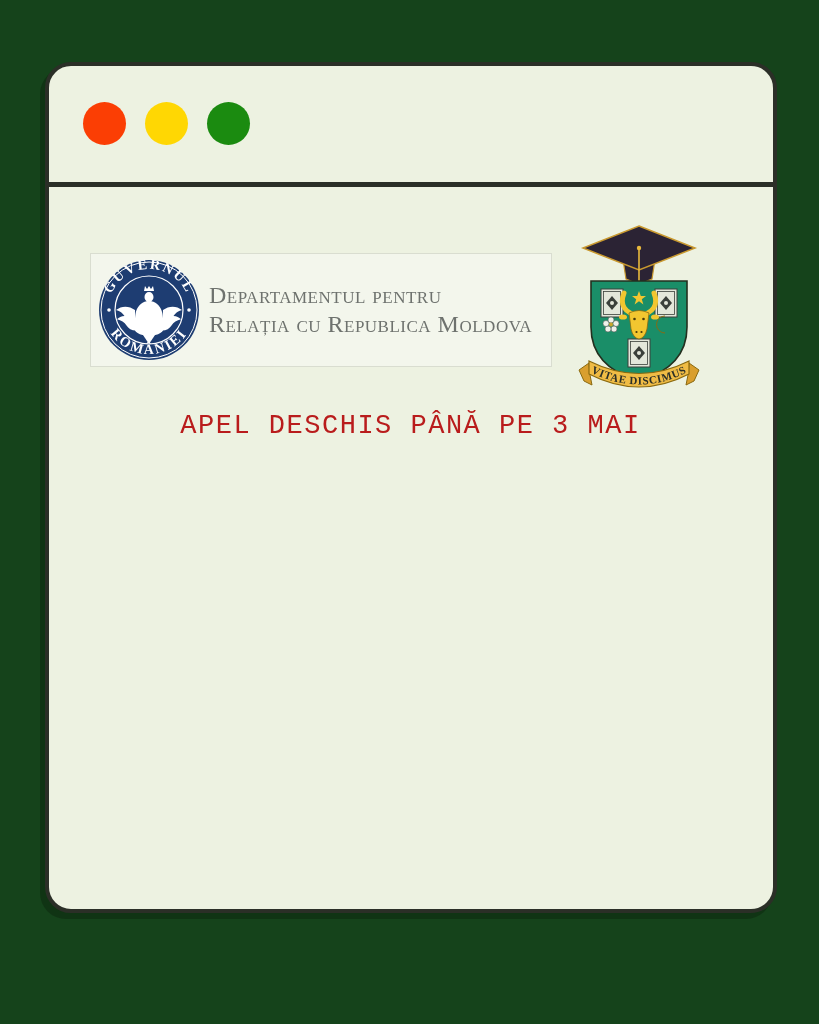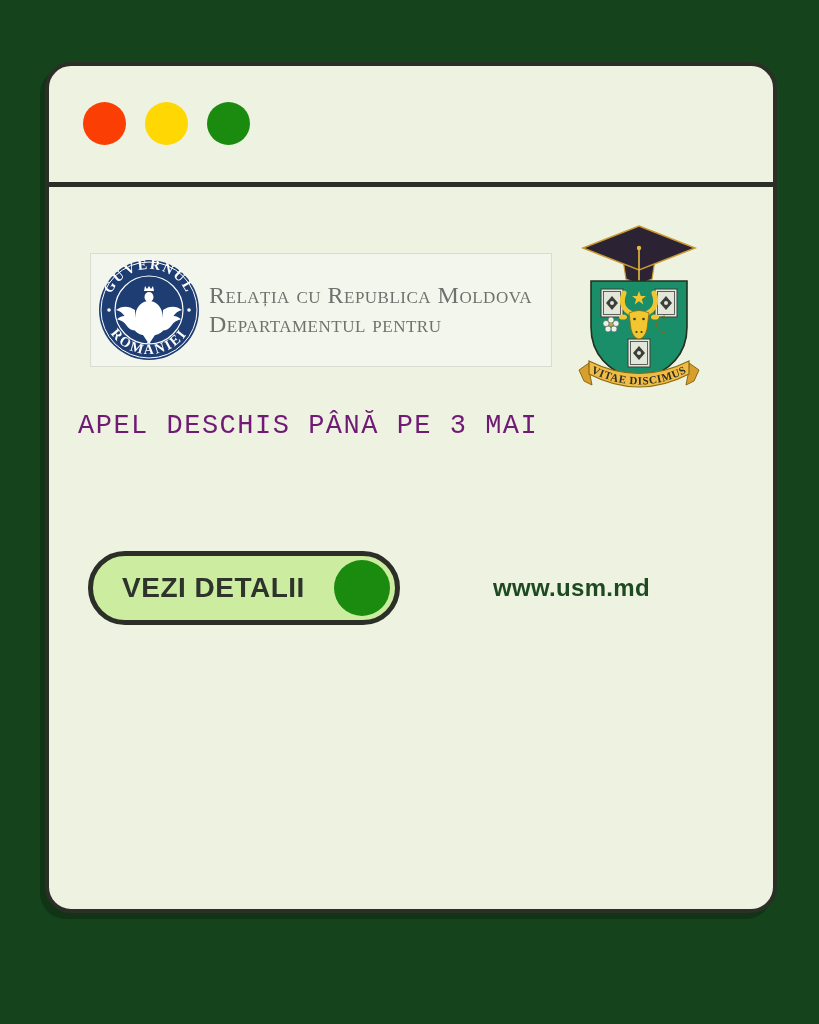--- a/index.html
+++ b/index.html
@@ -50,21 +50,22 @@
     font-size:28px;line-height:38px;font-weight:700;
     letter-spacing:-0.2px;
     color:#31352d;
     white-space:pre-line;
   }
   .subtitle{
     margin-top:16px;
     font-family:"Liberation Mono",monospace;
     font-size:27px;font-weight:400;
     letter-spacing:1.5px;
-    color:#701a75;
+    color:#b91c1c;
+    text-align:center;
   }
   .footer-row{margin-top:110px;display:flex;align-items:center;}
   .cta{
     margin-left:10px;
     width:312px;height:74px;box-sizing:border-box;
     background:#cceda0;
     border:5px solid #2b2f27;border-radius:37px;
     display:flex;align-items:center;
     cursor:pointer;padding:0;
     font-family:"Liberation Sans",sans-serif;
@@ -121,22 +122,22 @@
           <circle cx="92" cy="52" r="1.8" fill="#ffffff"></circle>
           <g fill="#ffffff">
             <path d="M48,28 l2,3 l2,-3 l2,3 l2,-3 l1,5 h-10 z"></path>
             <path d="M52,34 c-2.5,0 -4.5,2 -4.5,5 c0,2 1,3.5 2.2,4.3 c-6,1.2 -10,6 -11,12 l-1.8,13 c-0.6,5.5 5.6,9.5 15.1,9.5 c9.5,0 15.7,-4 15.1,-9.5 l-1.8,-13 c-1,-6 -5,-10.8 -11,-12 c1.2,-0.8 2.2,-2.3 2.2,-4.3 c0,-3 -2,-5 -4.5,-5 z"></path>
             <path d="M38,52 c-6,-4.5 -13.5,-4.5 -19,0 c4.2,1 6.5,3 8.5,6 c-3.2,0.2 -5.5,1.2 -7.5,3.2 c4.2,1 7.5,3.2 9.5,6.2 c2,3 5,5 9.5,5 z"></path>
             <path d="M66,52 c6,-4.5 13.5,-4.5 19,0 c-4.2,1 -6.5,3 -8.5,6 c3.2,0.2 5.5,1.2 7.5,3.2 c-4.2,1 -7.5,3.2 -9.5,6.2 c-2,3 -5,5 -9.5,5 z"></path>
             <path d="M46,77 l6,9 l6,-9 z"></path>
           </g>
         </svg>
         <div class="gov-text">
+          <div>Departamentul pentru</div>
           <div>Relația cu Republica Moldova</div>
-          <div>Departamentul pentru</div>
         </div>
       </div>
 
       <div class="crest">
         <svg width="124" height="170" viewBox="0 0 124 170">
 
           <path d="M45,30 L79,30 L75,56 Q62,63 49,56 Z" fill="#2b2334" stroke="#c9992f" stroke-width="1.2"></path>
           <polygon points="62,3 118,25 62,47 6,25" fill="#2b2334" stroke="#c9992f" stroke-width="1.5"></polygon>
           <circle cx="62" cy="25" r="2.2" fill="#e9b93d"></circle>
           <path d="M62,25 L62,58" stroke="#e9b93d" stroke-width="1.6" fill="none"></path>
@@ -199,22 +200,15 @@
               <textPath href="#mottoPath" startOffset="50%" text-anchor="middle">VITAE DISCIMUS</textPath>
             </text>
           </g>
         </svg>
       </div>
     </div>
 
 
     <div class="subtitle">APEL DESCHIS PÂNĂ PE 3 MAI</div>
 
-    <div class="footer-row">
-      <button class="cta">
-        <span class="cta-label">VEZI DETALII</span>
-        <span class="cta-circle"></span>
-      </button>
-      <div class="website">www.usm.md</div>
-    </div>
 
   </div>
 </div>
 
 </body></html>

